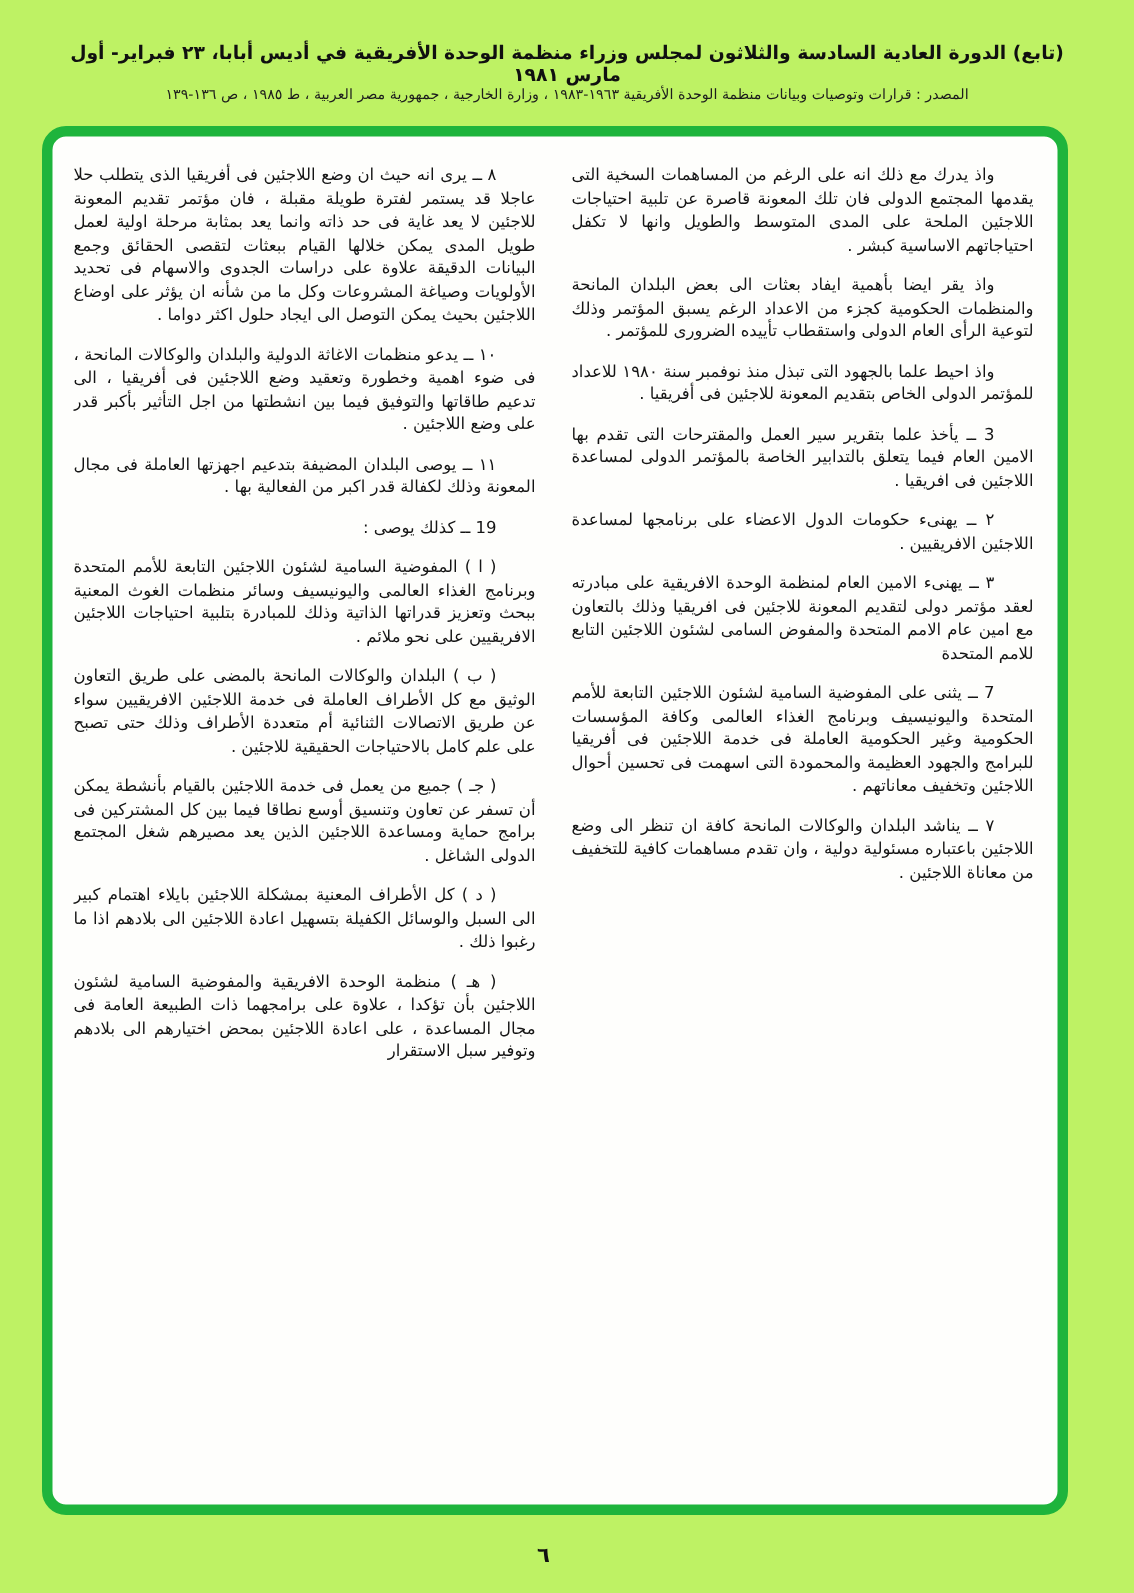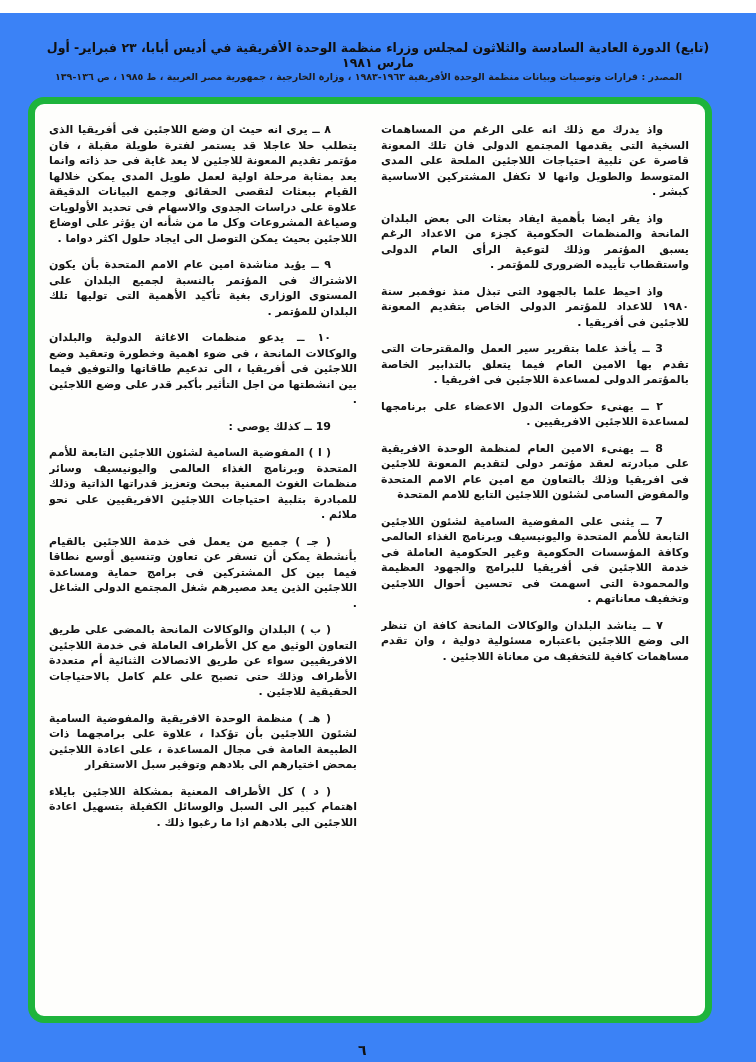--- a/index.html
+++ b/index.html
@@ -5,40 +5,39 @@
   html, body { margin: 0; padding: 0; }
   body {
     width: 756px; height: 1062px;
     background: #ffffff;
     font-family: "DejaVu Sans", sans-serif;
     position: relative;
     overflow: hidden;
   }
   .page {
     position: absolute; inset: 0;
-    background: #3b82f6;
-    margin-top: 13px;
+    background: #bef264;
   }
   .header-line1 {
     position: absolute;
     top: 27px; left: 40px; right: 40px;
     direction: rtl;
     text-align: center;
     font-size: 12.5px;
     font-weight: bold;
     color: #101010;
     letter-spacing: 0;
   }
   .header-line2 {
     position: absolute;
     top: 58px; left: 55px; right: 55px;
     direction: rtl;
-    text-align: left;
+    text-align: center;
     font-size: 9.5px;
-    font-weight: bold;
+    font-weight: normal;
     color: #1c1c1c;
   }
   .content-box {
     position: absolute;
     left: 28px; top: 84px;
     width: 684px; height: 926px;
     box-sizing: border-box;
     border: 7px solid #1eb43c;
     border-radius: 16px;
     padding: 18px 16px 8px 14px;
@@ -46,21 +45,21 @@
     direction: rtl;      
     gap: 24px;
     background: #fefefc;
   }
   .col {
     flex: 1 1 0;
     min-width: 0;
     direction: rtl;
     text-align: justify;
     font-size: 11px;
-    font-weight: bold;
+    font-weight: normal;
     color: #141414;
     line-height: 15.5px;
     overflow: hidden;
   }
   .col p {
     margin: 0 0 11px 0;
     text-indent: 26px;
   }
   .page-number {
     position: absolute;
@@ -76,39 +75,39 @@
 
 <div class="page">
 
   <div class="header-line1">(تابع) الدورة العادية السادسة والثلاثون لمجلس وزراء منظمة الوحدة الأفريقية في أديس أبابا، ٢٣ فبراير- أول مارس ١٩٨١</div>
 
   <div class="header-line2">المصدر : قرارات وتوصيات وبيانات منظمة الوحدة الأفريقية ١٩٦٣-١٩٨٣ ، وزارة الخارجية ، جمهورية مصر العربية ، ط ١٩٨٥ ، ص ١٣٦-١٣٩</div>
 
   <div class="content-box" style="border-color: rgb(30, 180, 60);">
 
     <div class="col">
-      <p>واذ يدرك مع ذلك انه على الرغم من المساهمات السخية التى يقدمها المجتمع الدولى فان تلك المعونة قاصرة عن تلبية احتياجات اللاجئين الملحة على المدى المتوسط والطويل وانها لا تكفل المشتركين الاساسية كبشر .</p>
+      <p>واذ يدرك مع ذلك انه على الرغم من المساهمات السخية التى يقدمها المجتمع الدولى فان تلك المعونة قاصرة عن تلبية احتياجات اللاجئين الملحة على المدى المتوسط والطويل وانها لا تكفل احتياجاتهم الاساسية كبشر .</p>
       <p>واذ يقر ايضا بأهمية ايفاد بعثات الى بعض البلدان المانحة والمنظمات الحكومية كجزء من الاعداد الرغم يسبق المؤتمر وذلك لتوعية الرأى العام الدولى واستقطاب تأييده الضرورى للمؤتمر .</p>
       <p>واذ احيط علما بالجهود التى تبذل منذ نوفمبر سنة ١٩٨٠ للاعداد للمؤتمر الدولى الخاص بتقديم المعونة للاجئين فى أفريقيا .</p>
       <p>3 ــ يأخذ علما بتقرير سير العمل والمقترحات التى تقدم بها الامين العام فيما يتعلق بالتدابير الخاصة بالمؤتمر الدولى لمساعدة اللاجئين فى افريقيا .</p>
       <p>٢ ــ يهنىء حكومات الدول الاعضاء على برنامجها لمساعدة اللاجئين الافريقيين .</p>
-      <p>8 ــ يهنىء الامين العام لمنظمة الوحدة الافريقية على مبادرته لعقد مؤتمر دولى لتقديم المعونة للاجئين فى افريقيا وذلك بالتعاون مع امين عام الامم المتحدة والمفوض السامى لشئون اللاجئين التابع للامم المتحدة</p>
+      <p>٣ ــ يهنىء الامين العام لمنظمة الوحدة الافريقية على مبادرته لعقد مؤتمر دولى لتقديم المعونة للاجئين فى افريقيا وذلك بالتعاون مع امين عام الامم المتحدة والمفوض السامى لشئون اللاجئين التابع للامم المتحدة</p>
       <p>7 ــ يثنى على المفوضية السامية لشئون اللاجئين التابعة للأمم المتحدة واليونيسيف وبرنامج الغذاء العالمى وكافة المؤسسات الحكومية وغير الحكومية العاملة فى خدمة اللاجئين فى أفريقيا للبرامج والجهود العظيمة والمحمودة التى اسهمت فى تحسين أحوال اللاجئين وتخفيف معاناتهم .</p>
       <p>٧ ــ يناشد البلدان والوكالات المانحة كافة ان تنظر الى وضع اللاجئين باعتباره مسئولية دولية ، وان تقدم مساهمات كافية للتخفيف من معاناة اللاجئين .</p>
     </div>
 
     <div class="col">
       <p>٨ ــ يرى انه حيث ان وضع اللاجئين فى أفريقيا الذى يتطلب حلا عاجلا قد يستمر لفترة طويلة مقبلة ، فان مؤتمر تقديم المعونة للاجئين لا يعد غاية فى حد ذاته وانما يعد بمثابة مرحلة اولية لعمل طويل المدى يمكن خلالها القيام ببعثات لتقصى الحقائق وجمع البيانات الدقيقة علاوة على دراسات الجدوى والاسهام فى تحديد الأولويات وصياغة المشروعات وكل ما من شأنه ان يؤثر على اوضاع اللاجئين بحيث يمكن التوصل الى ايجاد حلول اكثر دواما .</p>
-      <p>٩ ــ يؤيد مناشدة امين عام الامم المتحدة بأن يكون الاشتراك فى المؤتمر بالنسبة لجميع البلدان على المستوى الوزارى بغية تأكيد الأهمية التى توليها تلك البلدان للمؤتمر .</p>
       <p>١٠ ــ يدعو منظمات الاغاثة الدولية والبلدان والوكالات المانحة ، فى ضوء اهمية وخطورة وتعقيد وضع اللاجئين فى أفريقيا ، الى تدعيم طاقاتها والتوفيق فيما بين انشطتها من اجل التأثير بأكبر قدر على وضع اللاجئين .</p>
+      <p>١١ ــ يوصى البلدان المضيفة بتدعيم اجهزتها العاملة فى مجال المعونة وذلك لكفالة قدر اكبر من الفعالية بها .</p>
       <p>19 ــ كذلك يوصى :</p>
       <p>( ا ) المفوضية السامية لشئون اللاجئين التابعة للأمم المتحدة وبرنامج الغذاء العالمى واليونيسيف وسائر منظمات الغوث المعنية ببحث وتعزيز قدراتها الذاتية وذلك للمبادرة بتلبية احتياجات اللاجئين الافريقيين على نحو ملائم .</p>
+      <p>( ب ) البلدان والوكالات المانحة بالمضى على طريق التعاون الوثيق مع كل الأطراف العاملة فى خدمة اللاجئين الافريقيين سواء عن طريق الاتصالات الثنائية أم متعددة الأطراف وذلك حتى تصبح على علم كامل بالاحتياجات الحقيقية للاجئين .</p>
       <p>( جـ ) جميع من يعمل فى خدمة اللاجئين بالقيام بأنشطة يمكن أن تسفر عن تعاون وتنسيق أوسع نطاقا فيما بين كل المشتركين فى برامج حماية ومساعدة اللاجئين الذين يعد مصيرهم شغل المجتمع الدولى الشاغل .</p>
-      <p>( ب ) البلدان والوكالات المانحة بالمضى على طريق التعاون الوثيق مع كل الأطراف العاملة فى خدمة اللاجئين الافريقيين سواء عن طريق الاتصالات الثنائية أم متعددة الأطراف وذلك حتى تصبح على علم كامل بالاحتياجات الحقيقية للاجئين .</p>
+      <p>( د ) كل الأطراف المعنية بمشكلة اللاجئين بايلاء اهتمام كبير الى السبل والوسائل الكفيلة بتسهيل اعادة اللاجئين الى بلادهم اذا ما رغبوا ذلك .</p>
       <p>( هـ ) منظمة الوحدة الافريقية والمفوضية السامية لشئون اللاجئين بأن تؤكدا ، علاوة على برامجهما ذات الطبيعة العامة فى مجال المساعدة ، على اعادة اللاجئين بمحض اختيارهم الى بلادهم وتوفير سبل الاستقرار</p>
-      <p>( د ) كل الأطراف المعنية بمشكلة اللاجئين بايلاء اهتمام كبير الى السبل والوسائل الكفيلة بتسهيل اعادة اللاجئين الى بلادهم اذا ما رغبوا ذلك .</p>
     </div>
 
   </div>
 
   <div class="page-number">٦</div>
 
 </div>
 
 </body></html>

